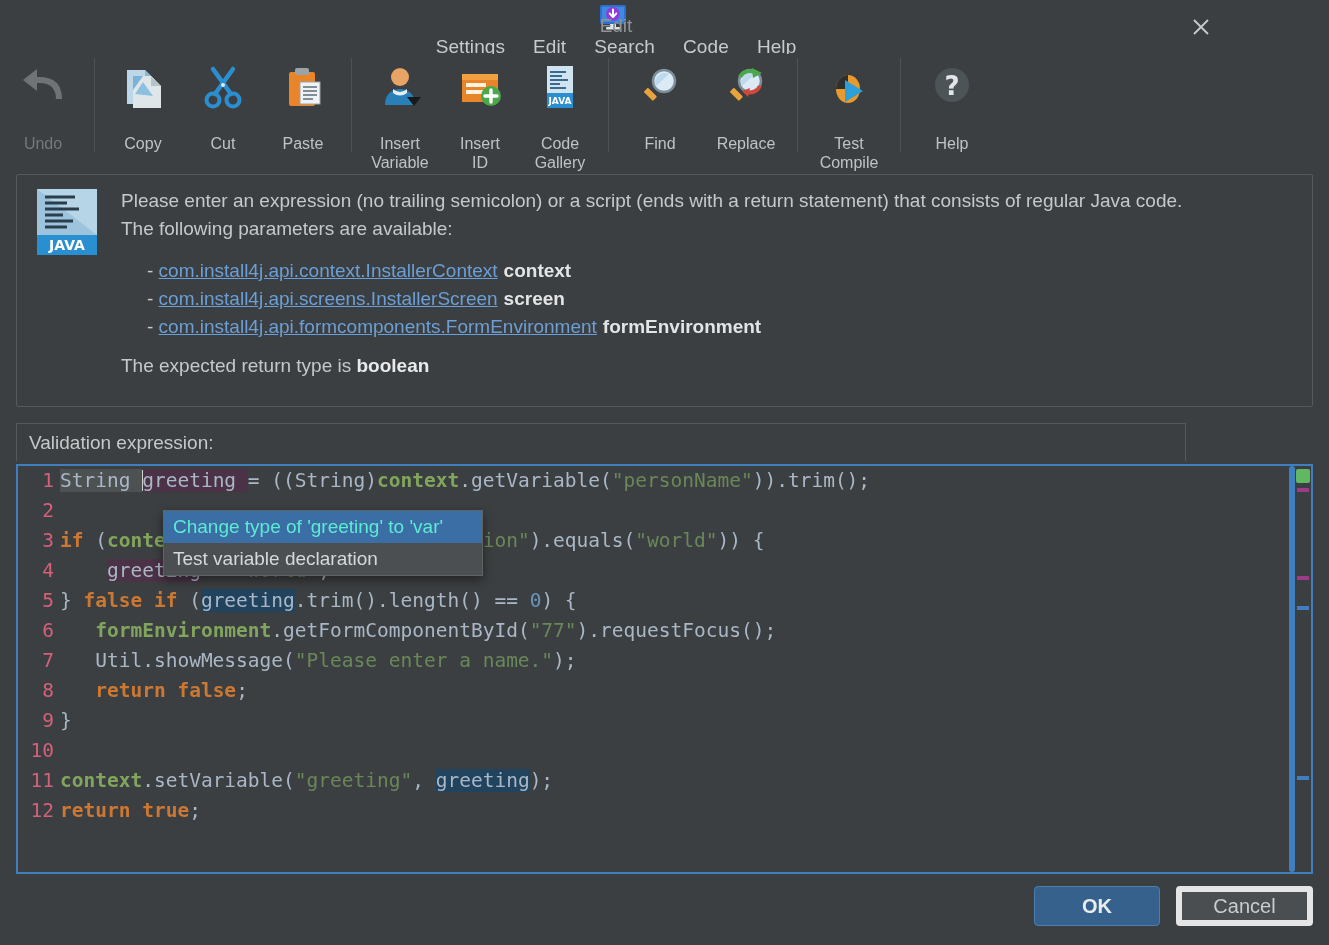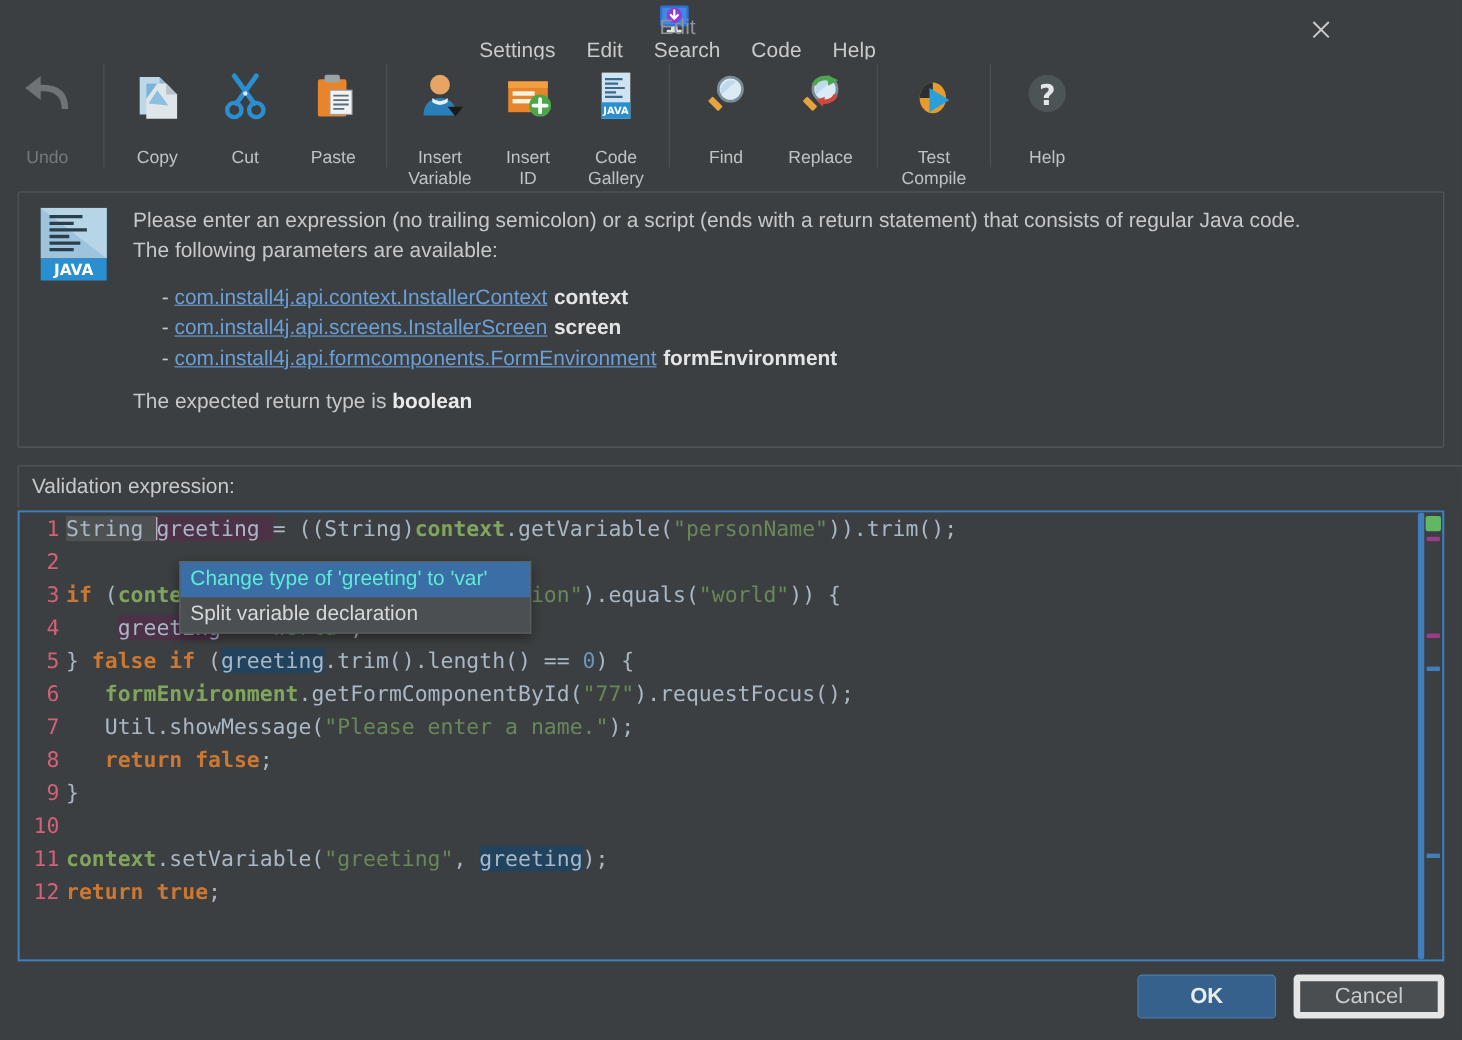--- a/index.html
+++ b/index.html
@@ -84,21 +84,21 @@
   .param-dash { color: #c6c8ca; }
   .param-link {
     color: #6b9fd6; text-decoration: underline; cursor: pointer;
   }
   .param-name { font-weight: bold; color: #e2e4e5; margin-left: 6px; }
   .expected { margin-top: 14px; font-size: 19px; color: #c6c8ca; }
   .expected b { color: #e8eaeb; }
 
   
   .label-bar {
-    position: absolute; left: 16px; top: 423px; width: 1314px; height: 38px;
+    position: absolute; left: 16px; top: 423px; width: 1170px; height: 38px;
     background: #3c3f41; border: 1px solid #555a5c; border-bottom: none;
     display: flex; align-items: center; padding-left: 12px;
     font-size: 19px; color: #c6c8ca;
   }
 
   
   .editor-wrap {
     position: absolute; left: 16px; top: 464px; width: 1297px; height: 410px;
     border: 2px solid #3f7fbf; background: #3c3f41;
     display: flex;
@@ -479,21 +479,21 @@
         <div class="marker" id="mk1" style="top: 22px; background: rgb(155, 60, 138);"></div>
         <div class="marker" id="mk2" style="top: 110px; background: rgb(155, 60, 138);"></div>
         <div class="marker" id="mk3" style="top: 140px; background: rgb(63, 127, 191);"></div>
         <div class="marker" id="mk4" style="top: 310px; background: rgb(63, 127, 191);"></div>
       </div>
     </div>
   </div>
 
   <div class="popup">
     <div class="popup-item selected">Change type of 'greeting' to 'var'</div>
-    <div class="popup-item">Split variable declaration</div>
+    <div class="popup-item">Test variable declaration</div>
   </div>
 
   <div class="footer">
     <div class="btn btn-ok">OK</div>
     <div class="btn btn-cancel">Cancel</div>
   </div>
 
 </div>
 
 </body></html>

